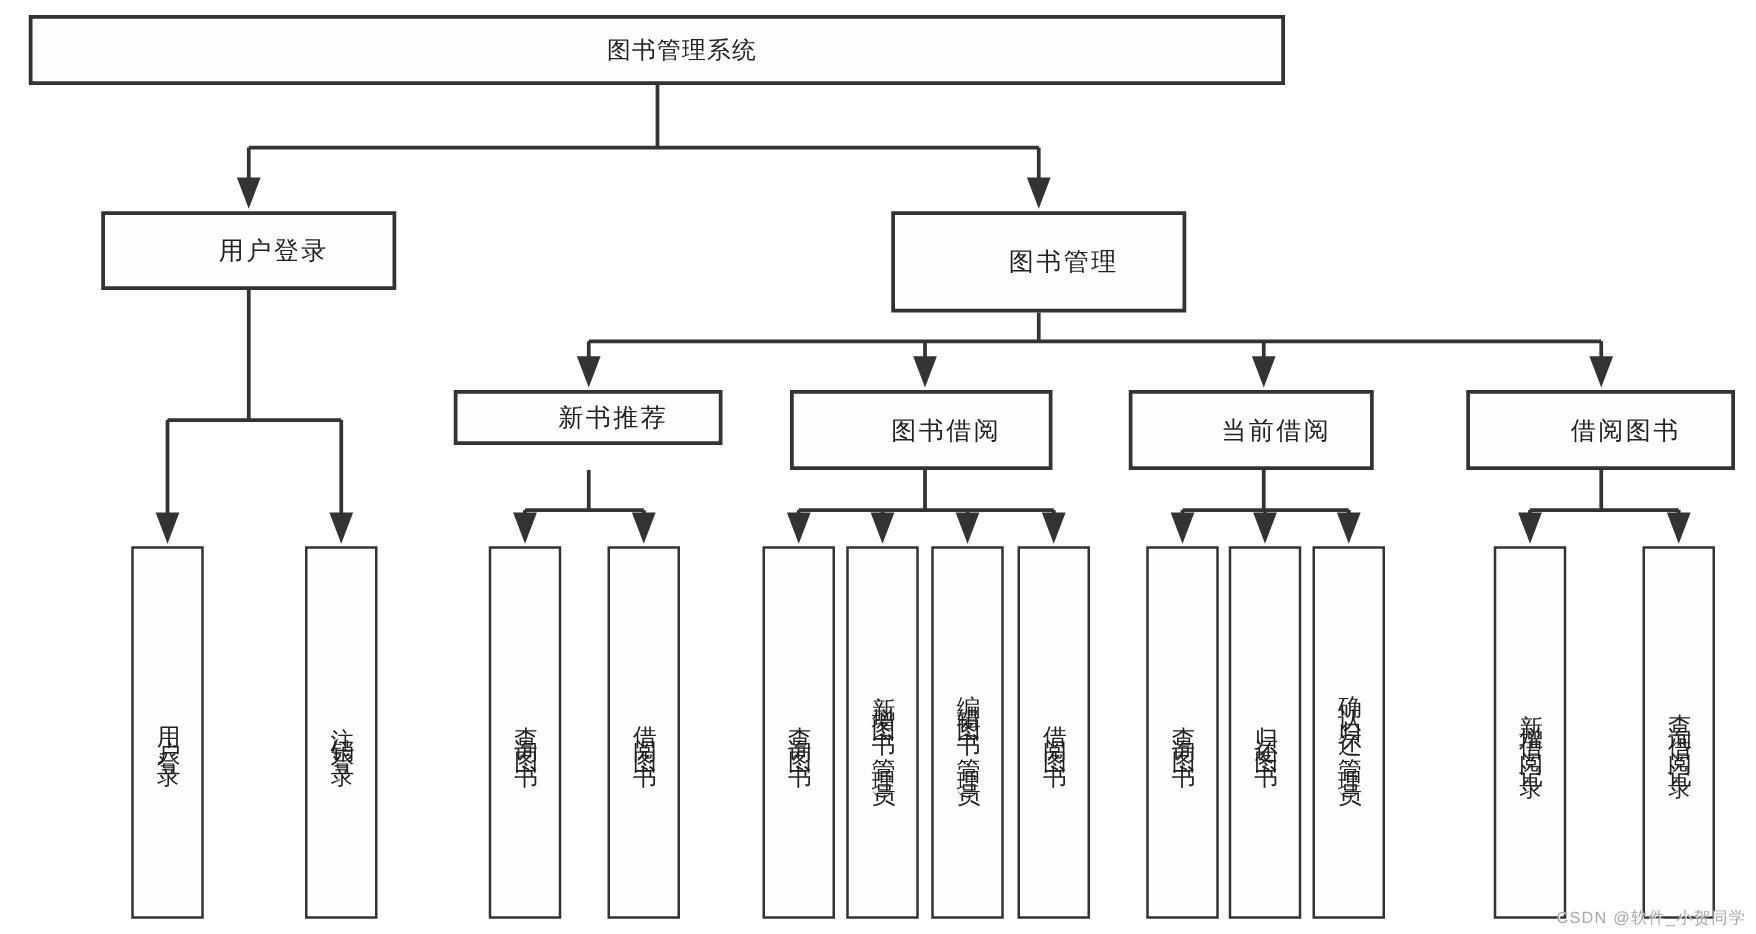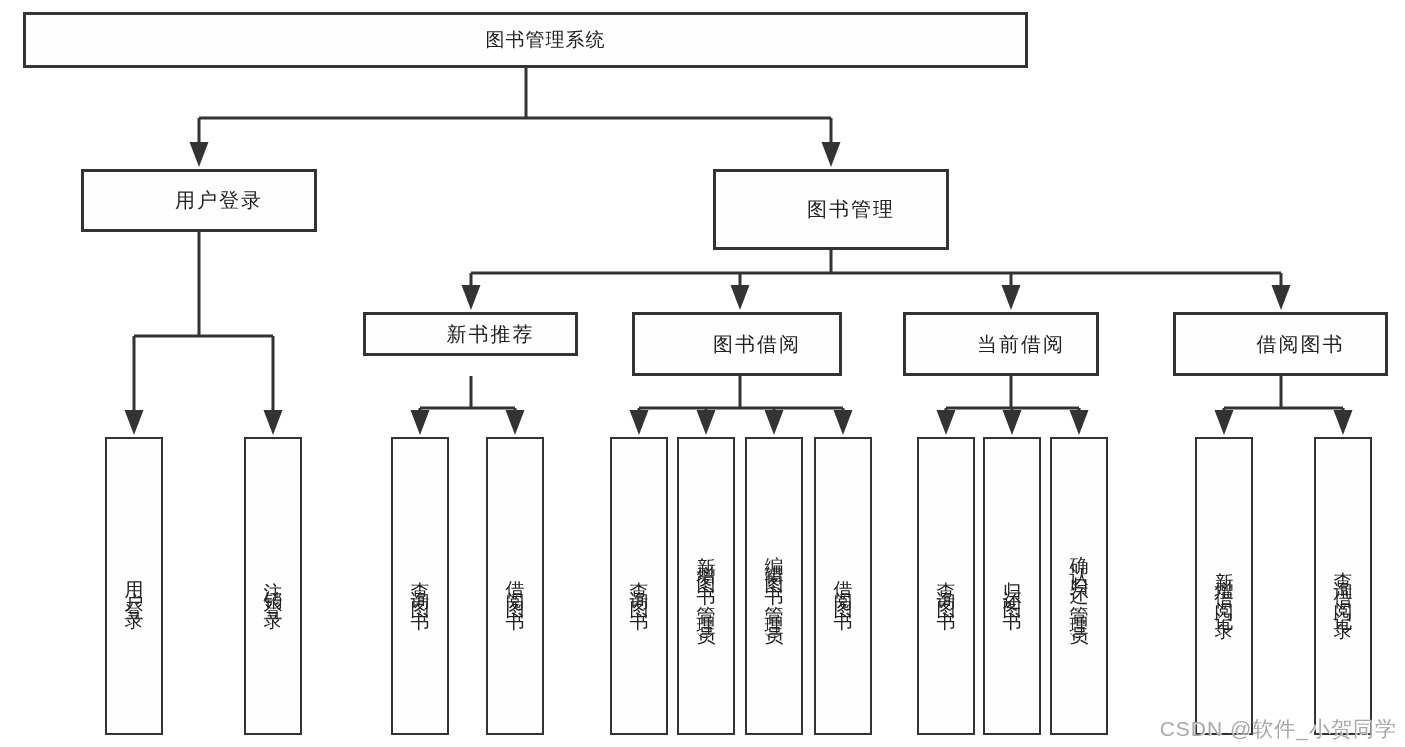--- a/index.html
+++ b/index.html
@@ -18,21 +18,21 @@
     color:var(--color-text,#212121);
     padding-left:40px;
   }
   .box.h  { font-size:20px; letter-spacing:2px; }
   .box.hr { font-size:19px; letter-spacing:1px; }
   .box.v {
     border-width:2px; writing-mode:vertical-rl; text-orientation:mixed;
     font-size:19px; letter-spacing:10px; line-height:1.05; padding:4px 0;
   }
   .watermark {
-    position:absolute; right:8px; bottom:4px; font-size:21px;
+    position:absolute; right:8px; bottom:4px; font-size:13px;
     color:var(--color-watermark,#a8a8a8); letter-spacing:1px;
     text-shadow:1px 1px 0 rgba(255,255,255,.85); white-space:nowrap;
   }
 </style>
 </head>
 <body>
 
 <div class="canvas">
 
   <svg class="connectors" width="1405" height="747" viewBox="0 0 1405 747">

